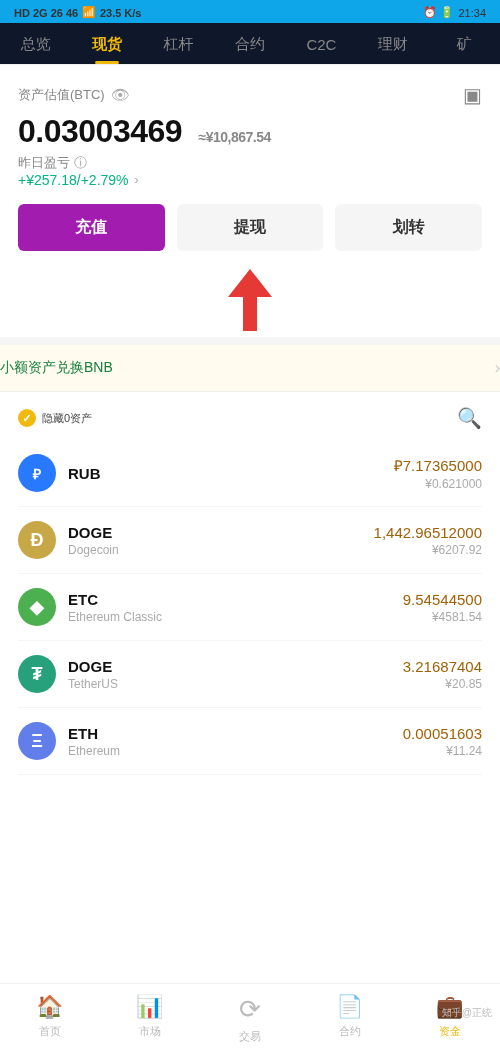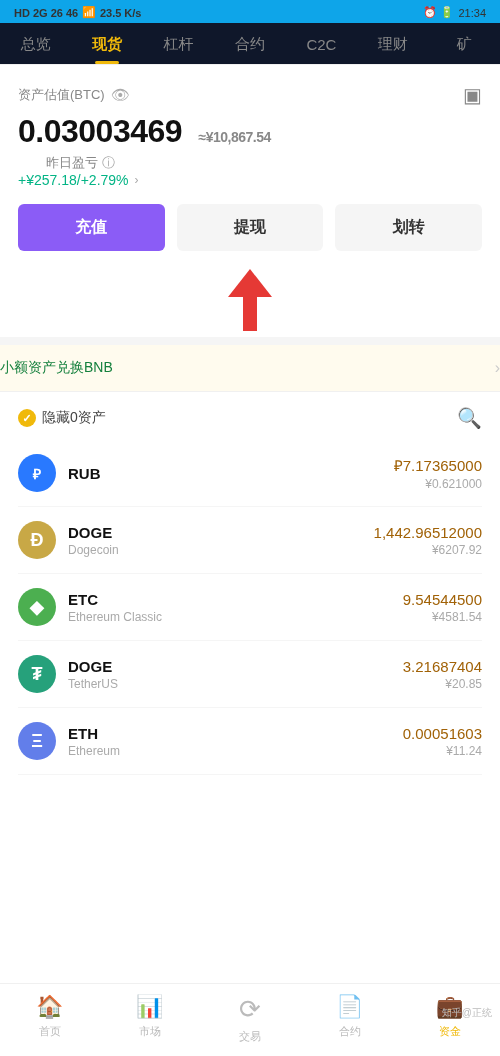--- a/index.html
+++ b/index.html
@@ -94,32 +94,32 @@
       margin-left: 8px;
     }
     .asset-pnl {
       font-size: 14px;
       color: #03b485;
       margin-bottom: 6px;
       display: flex;
       align-items: center;
       gap: 6px;
     }
-    .pnl-label { font-size: 13px; color: #888; display: flex; align-items: center; gap: 4px; margin-left: 28px; }
+    .pnl-label { font-size: 13px; color: #888; display: flex; align-items: center; gap: 4px; }
     .chevron-right { font-size: 12px; color: #aaa; }
 
     
     .action-buttons {
       display: flex;
       gap: 12px;
       margin: 16px 0 18px;
     }
     .btn-recharge {
       flex: 1;
-      background: #8b5cf6;
+      background: #a21caf;
       color: #fff;
       border: none;
       border-radius: 6px;
       padding: 13px 0;
       font-size: 16px;
       font-weight: 600;
       cursor: pointer;
     }
     .btn-withdraw {
       flex: 1;
@@ -198,21 +198,21 @@
     .asset-list-header {
       display: flex;
       justify-content: space-between;
       align-items: center;
       padding: 14px 0 10px;
     }
     .hide-zero {
       display: flex;
       align-items: center;
       gap: 6px;
-      font-size: 14px;
+      font-size: 11px;
       color: #444;
       cursor: pointer;
     }
     .check-icon {
       width: 18px;
       height: 18px;
       background: #f0b90b;
       border-radius: 50%;
       display: flex;
       align-items: center;

